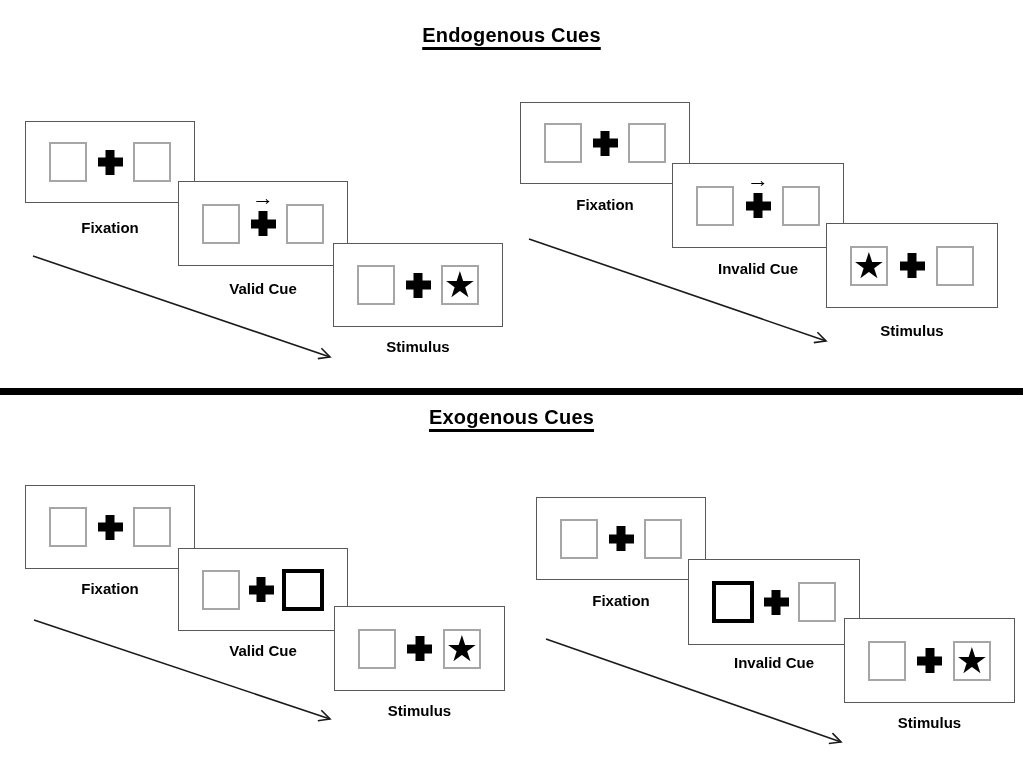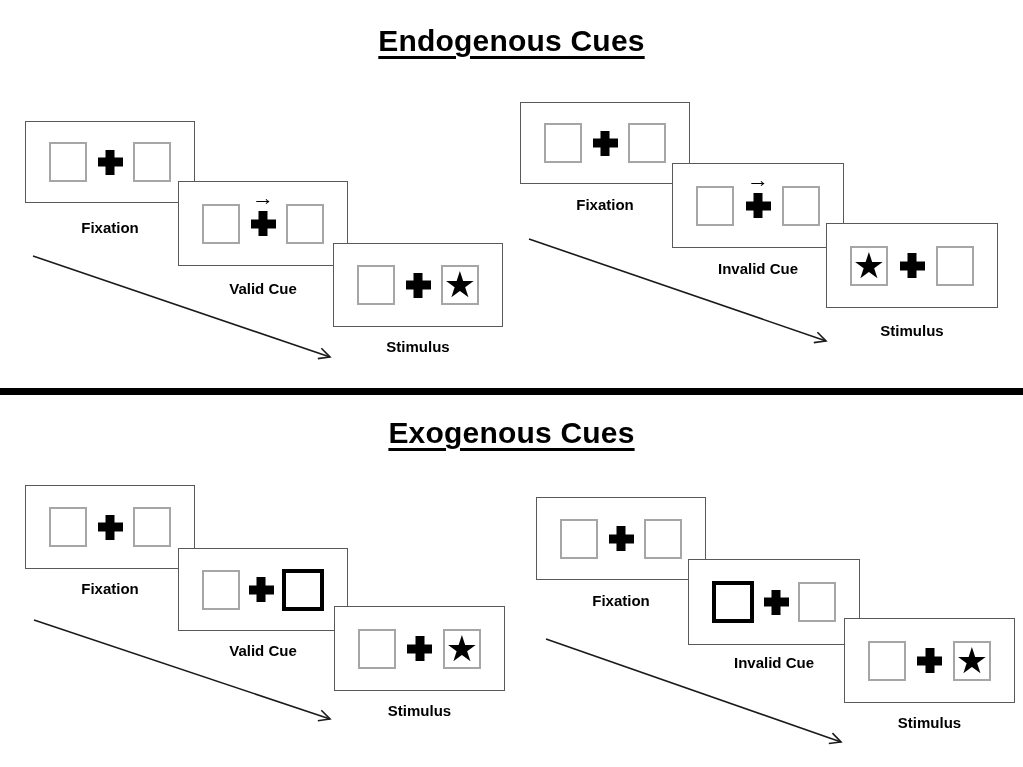--- a/index.html
+++ b/index.html
@@ -9,21 +9,21 @@
     height: 767px;
     background: #ffffff;
     font-family: "Liberation Sans", "DejaVu Sans", sans-serif;
     color: #000000;
     overflow: hidden;
   }
   .title {
     position: absolute;
     left: 0; right: 0;
     text-align: center;
-    font-size: 30px;
+    font-size: 20px;
     font-weight: bold;
     text-decoration: underline;
     text-decoration-thickness: 3px;
     text-underline-offset: 5px;
     letter-spacing: 0.2px;
   }
   .divider {
     position: absolute;
     left: 0;
     width: 1023px;
@@ -123,21 +123,21 @@
     white-space: nowrap;
   }
 </style>
 </head>
 <body>
 
 <div id="stage">
 
   <div class="title" style="top:24px;">Endogenous Cues</div>
   <div class="divider" style="top:388px;"></div>
-  <div class="title" style="top:416px;">Exogenous Cues</div>
+  <div class="title" style="top:406px;">Exogenous Cues</div>
 
   <svg class="arrows" width="1023" height="767">
     <defs>
       <marker id="ah" markerWidth="15" markerHeight="14" refX="12" refY="6.5" orient="auto" markerUnits="userSpaceOnUse">
         <path d="M1,1 L12,6.5 L1,12" fill="none" stroke="#1a1a1a" stroke-width="1.6"></path>
       </marker>
     </defs>
     <line x1="33" y1="256" x2="330" y2="357" stroke="#1a1a1a" stroke-width="1.6" marker-end="url(#ah)"></line>
     <line x1="529" y1="239" x2="826" y2="341" stroke="#1a1a1a" stroke-width="1.6" marker-end="url(#ah)"></line>
     <line x1="34" y1="620" x2="330" y2="719" stroke="#1a1a1a" stroke-width="1.6" marker-end="url(#ah)"></line>

